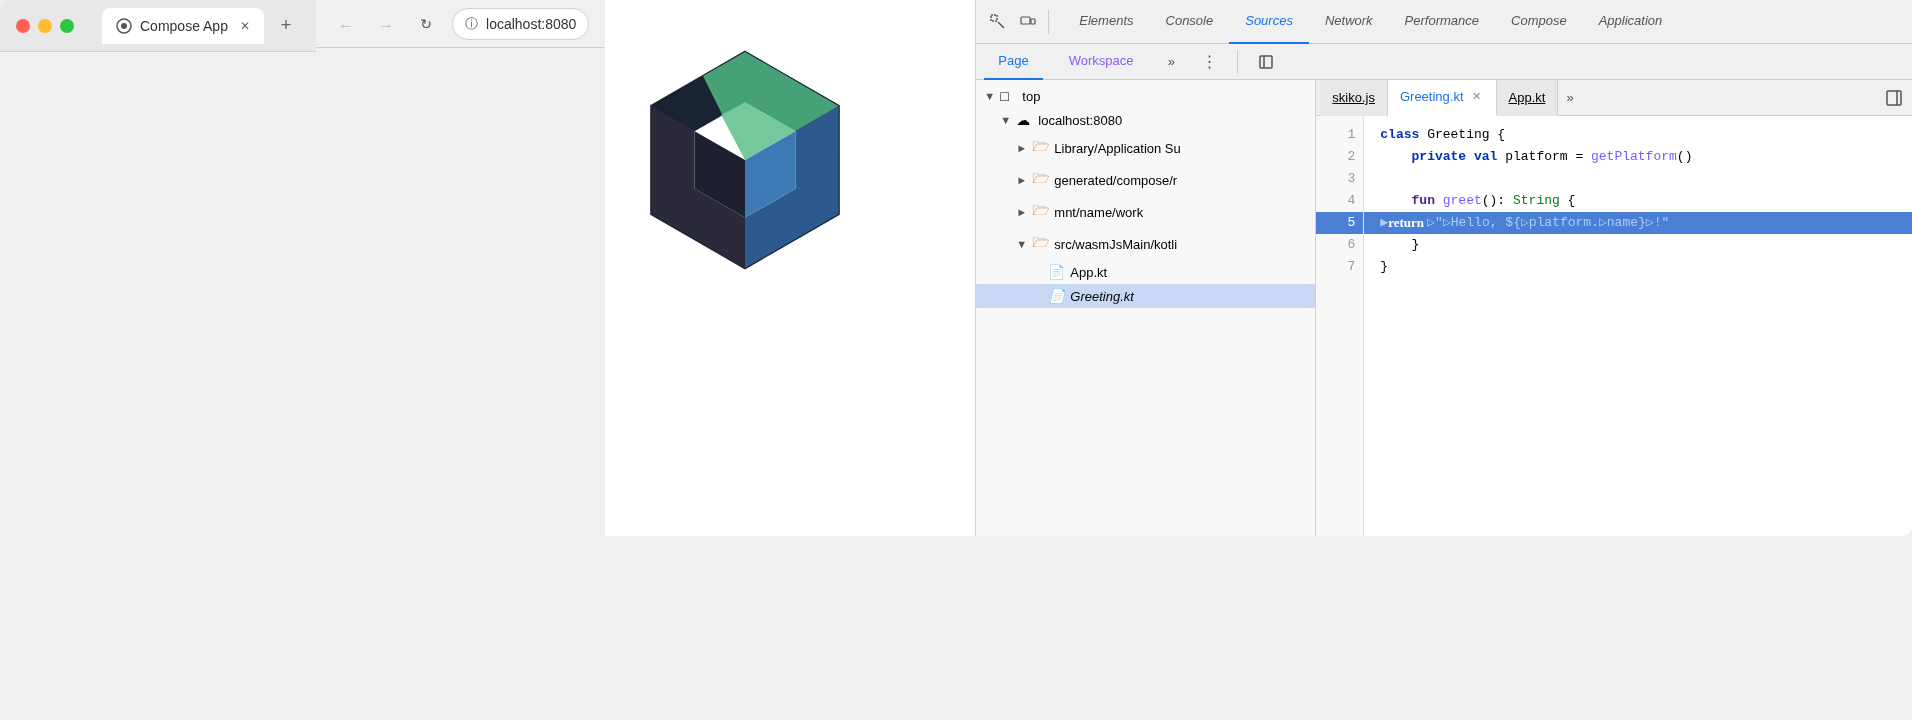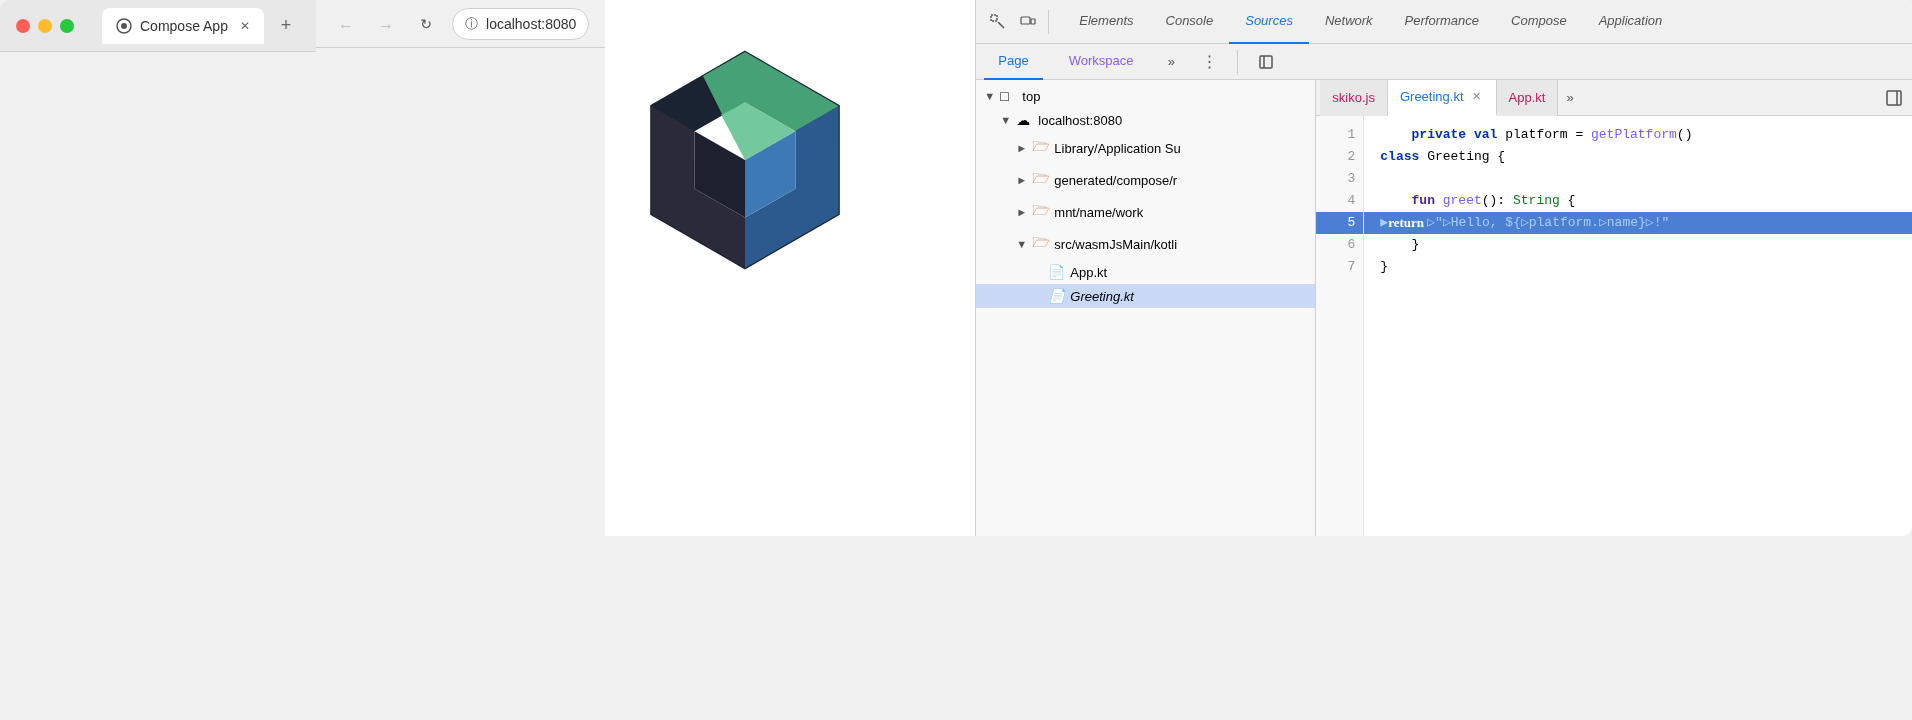--- a/index.html
+++ b/index.html
@@ -68,21 +68,21 @@
     .tree-indent-3 { padding-left: 40px; }
     .tree-indent-4 { padding-left: 56px; }
     .tree-arrow { width: 12px; display: inline-block; color: #555; font-size: 11px; }
     .tree-icon { width: 18px; display: inline-block; font-size: 14px; }
     .tree-label { flex: 1; }
 
     
     .code-area { flex: 1; display: flex; flex-direction: column; background: #ffffff; }
     .code-tabs { height: 36px; background: #f0f0f0; border-bottom: 1px solid #d0d0d0; display: flex; align-items: center; padding: 0 4px; }
     .code-tab { padding: 0 12px; height: 36px; display: flex; align-items: center; gap: 6px; font-size: 13px; cursor: pointer; border-right: 1px solid #d0d0d0; }
-    .code-tab.inactive { color: #be185d; background: #e8e8e8; }
+    .code-tab.inactive { color: #000000; background: #e8e8e8; text-decoration: underline; }
     .code-tab.active { color: #1a73e8; background: #ffffff; border-bottom: 2px solid #ffffff; }
     .code-tab-close { font-size: 11px; color: #888; width: 14px; height: 14px; display: flex; align-items: center; justify-content: center; border-radius: 2px; }
     .code-more { padding: 0 8px; color: #555; font-size: 13px; cursor: pointer; }
     .code-right-btn { margin-left: auto; width: 28px; height: 28px; display: flex; align-items: center; justify-content: center; cursor: pointer; color: #555; }
 
     .code-editor { flex: 1; display: flex; font-family: 'Courier New', monospace; font-size: 13px; overflow: auto; }
     .line-numbers { width: 48px; background: #f8f8f8; border-right: 1px solid #e0e0e0; padding: 8px 0; text-align: right; color: #999; font-size: 13px; flex-shrink: 0; }
     .line-number { padding: 0 8px; line-height: 22px; height: 22px; display: block; }
     .line-number.active-line { background: #4a7fd4; color: white; }
     .code-content { flex: 1; padding: 8px 16px; line-height: 22px; }
@@ -283,25 +283,25 @@
               <span class="line-number">2</span>
               <span class="line-number">3</span>
               <span class="line-number">4</span>
               <span class="line-number active-line">5</span>
               <span class="line-number">6</span>
               <span class="line-number">7</span>
             </div>
             <div class="code-content">
 
               <div class="code-line">
+                <span class="kw-class">class </span><span>Greeting {</span>
+              </div>
+
+              <div class="code-line">
                 <span>    </span><span class="kw">private </span><span class="kw">val </span><span class="type-name">platform</span><span> = </span><span class="fn-call">getPlatform</span><span>()</span>
-              </div>
-
-              <div class="code-line">
-                <span class="kw-class">class </span><span>Greeting {</span>
               </div>
 
               <div class="code-line"></div>
 
               <div class="code-line">
                 <span>    </span><span class="kw-fun">fun </span><span class="method-name">greet</span><span>(): </span><span class="type-name" style="color:#067d17;">String</span><span> {</span>
               </div>
 
               <div class="code-line active-line">
                 <span style="color:#aaccff;">▶</span><span style="color:white; font-weight:bold;font-family:Liberation Serif, serif;">return </span><span style="color:#aaccff;">▷"▷Hello, ${</span><span style="color:#aaccff;">▷platform.▷name</span><span style="color:#aaccff;">}▷!"</span>

